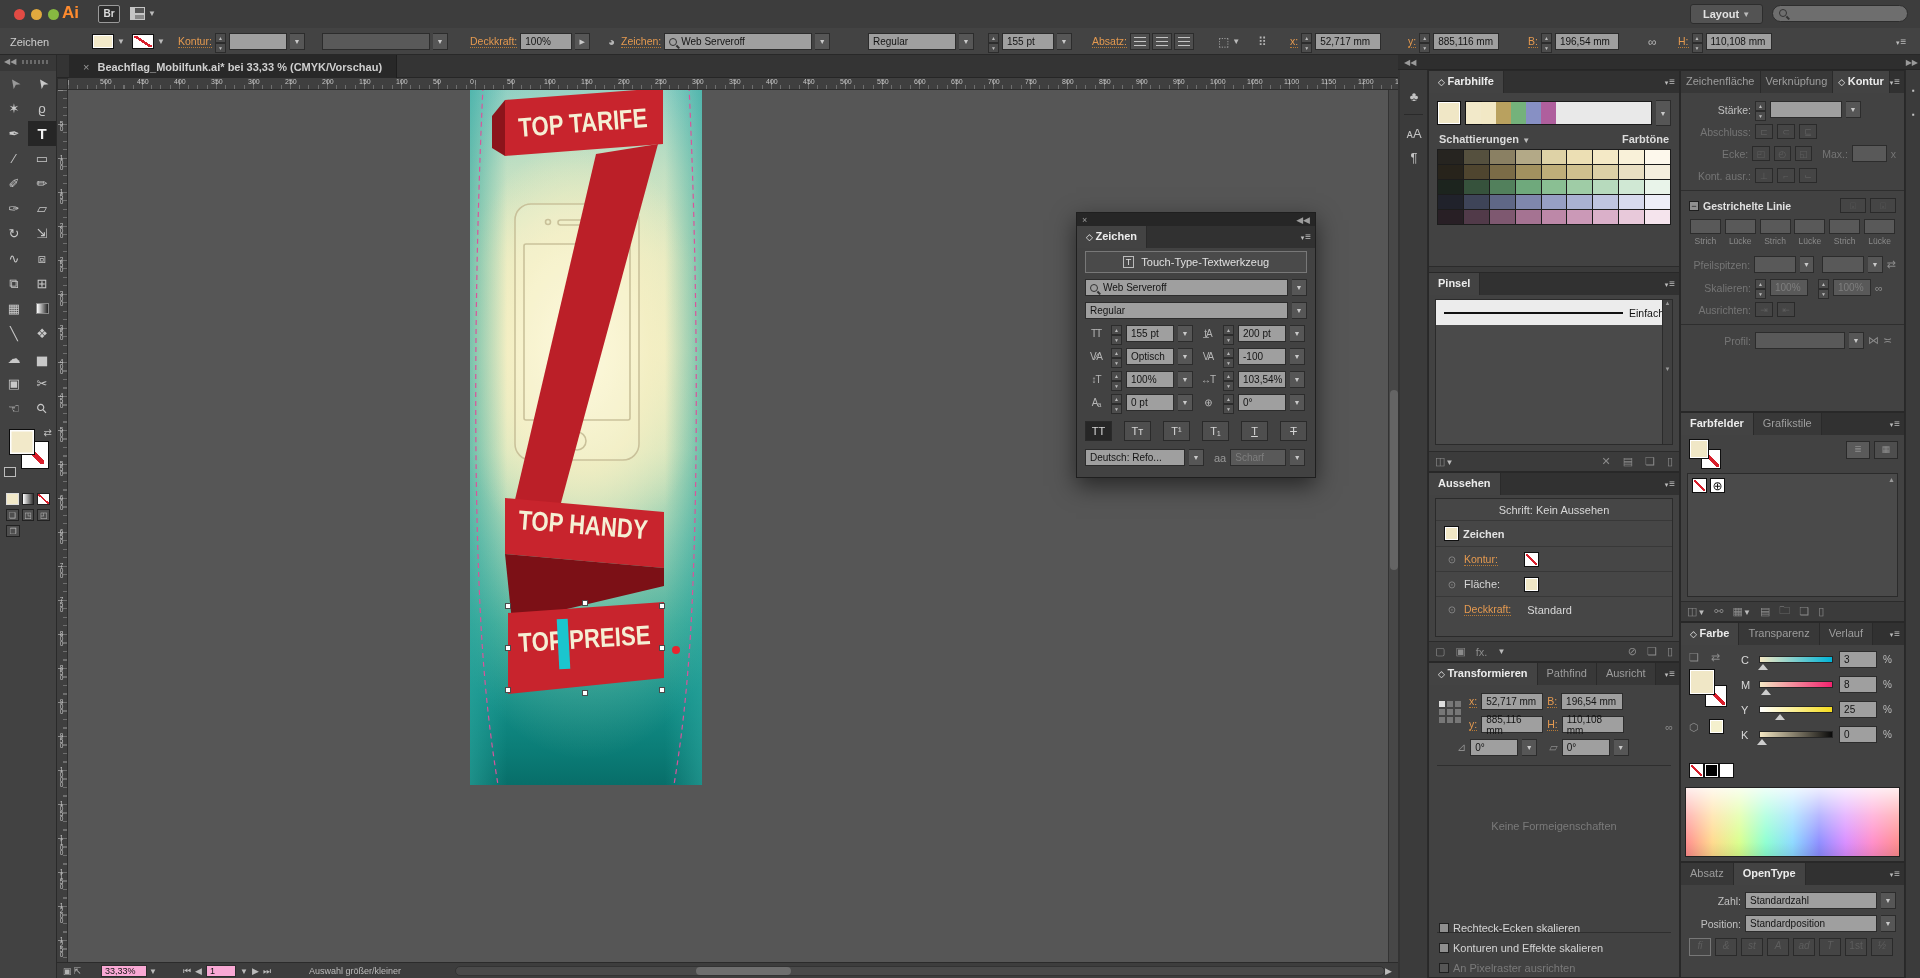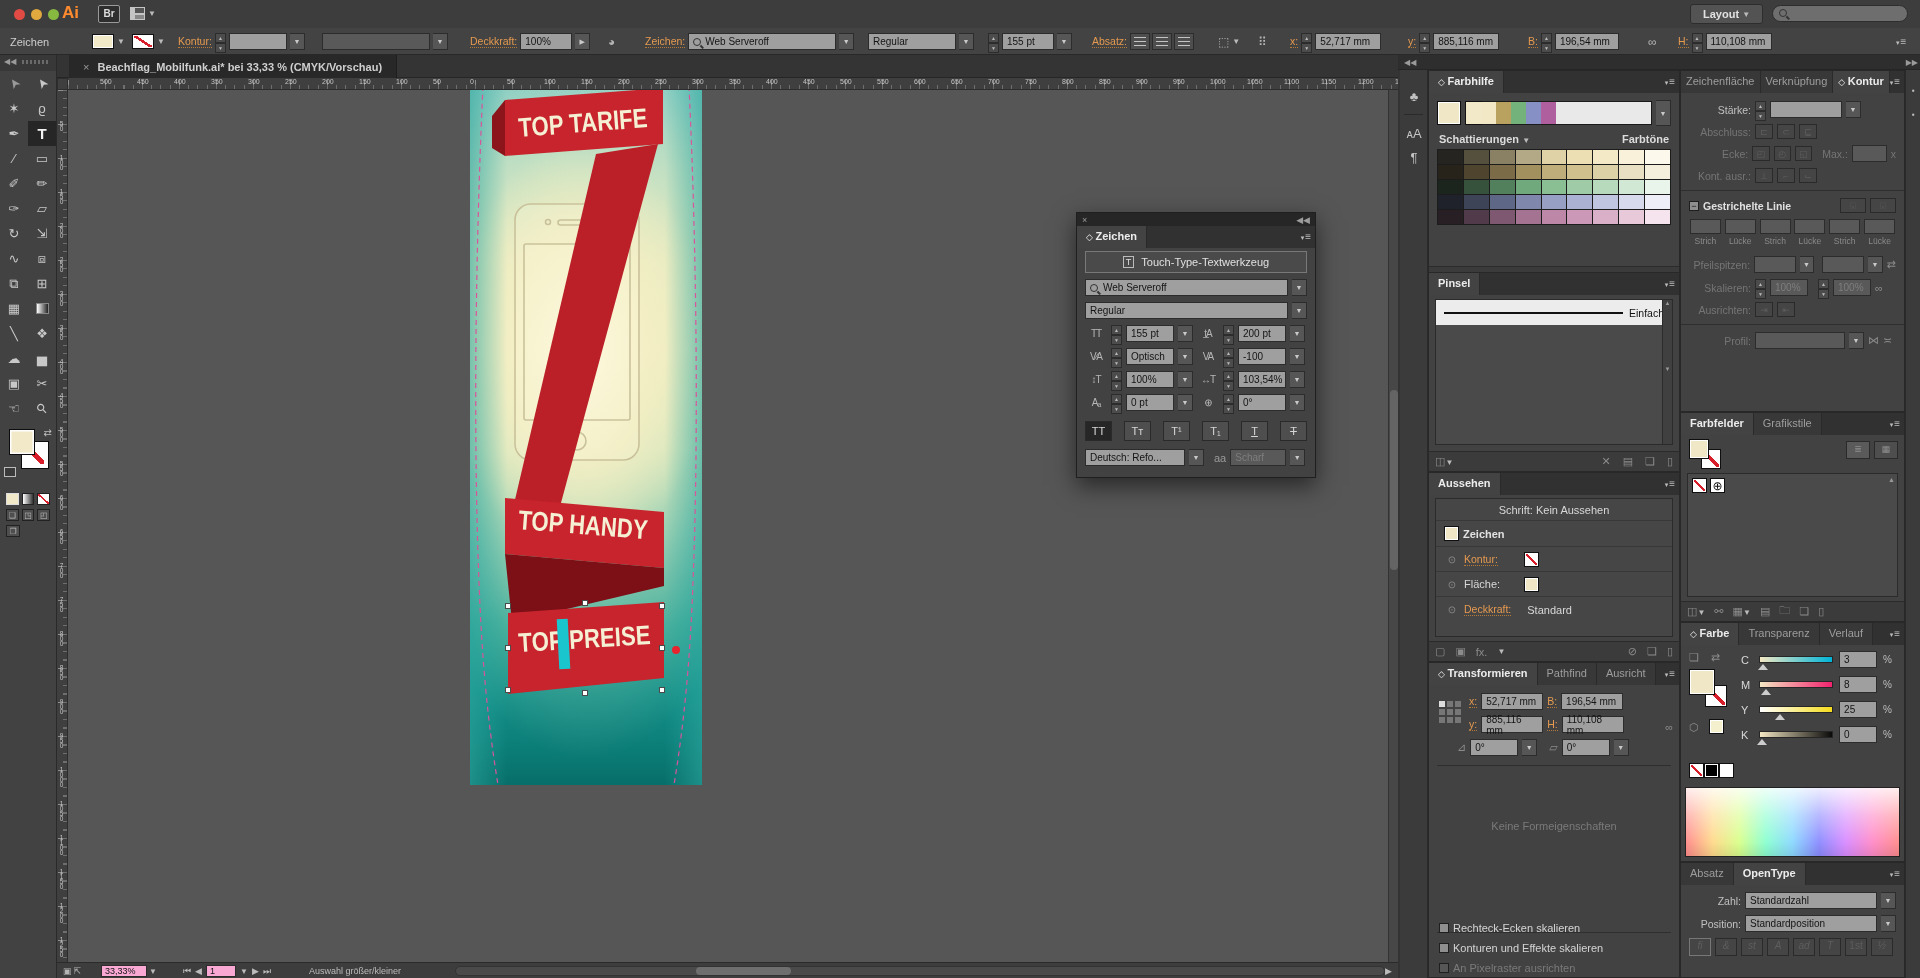--- a/index.html
+++ b/index.html
@@ -180,21 +180,21 @@
         <span class="dd">▼</span>
       </div>
     <div class="cb-item" style="left:470px;">
       <span class="olabel">Deckkraft:</span>
       <span class="fld" style="width:52px;">100%</span>
         <span class="dd">▶</span>
     </div>
     <div class="cb-item" style="left:608px;">
         <span class="icht">◕</span>
       </div>
-    <div class="cb-item" style="left:645px;">
+    <div class="cb-item" style="left:621px;">
       <span class="olabel">Zeichen:</span>
       <span class="fld" style="width:148px;gap:4px;">
           <span class="mag"></span>
           <span>Web Serveroff</span>
         </span>
         <span class="dd">▼</span>
     </div>
     <div class="cb-item" style="left:868px;">
         <span class="fld" style="width:88px;">Regular</span>
         <span class="dd">▼</span>

